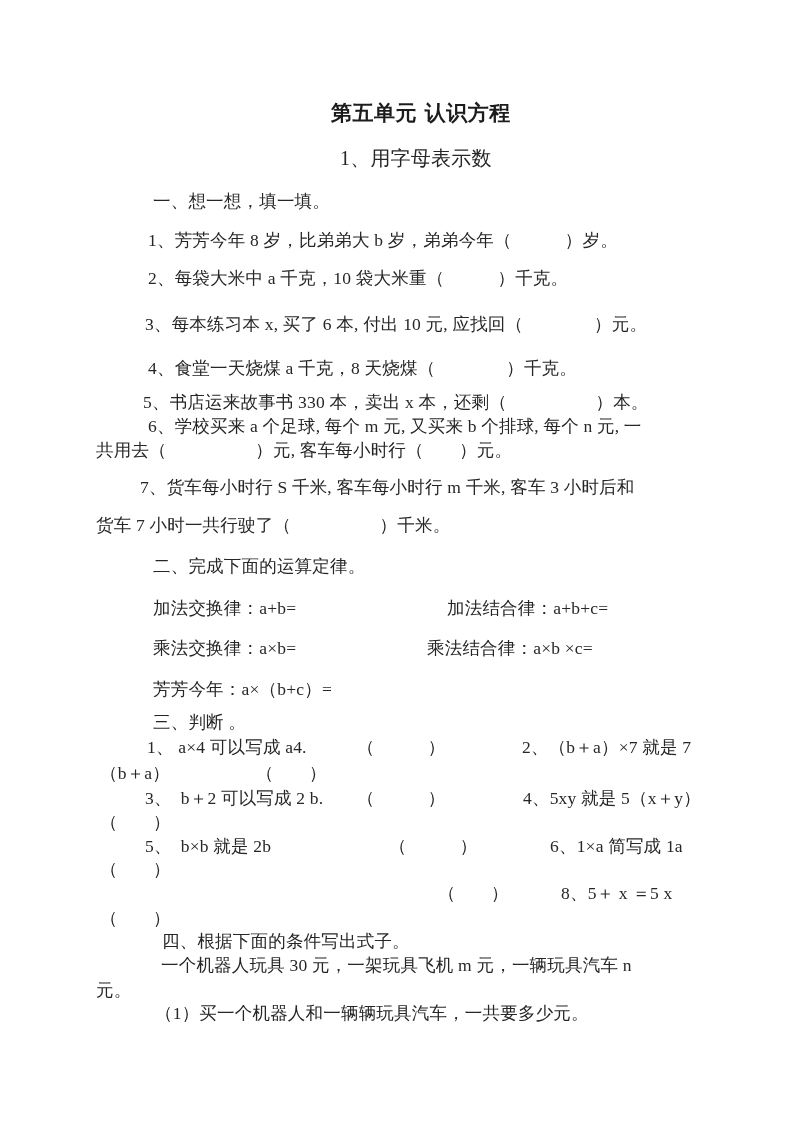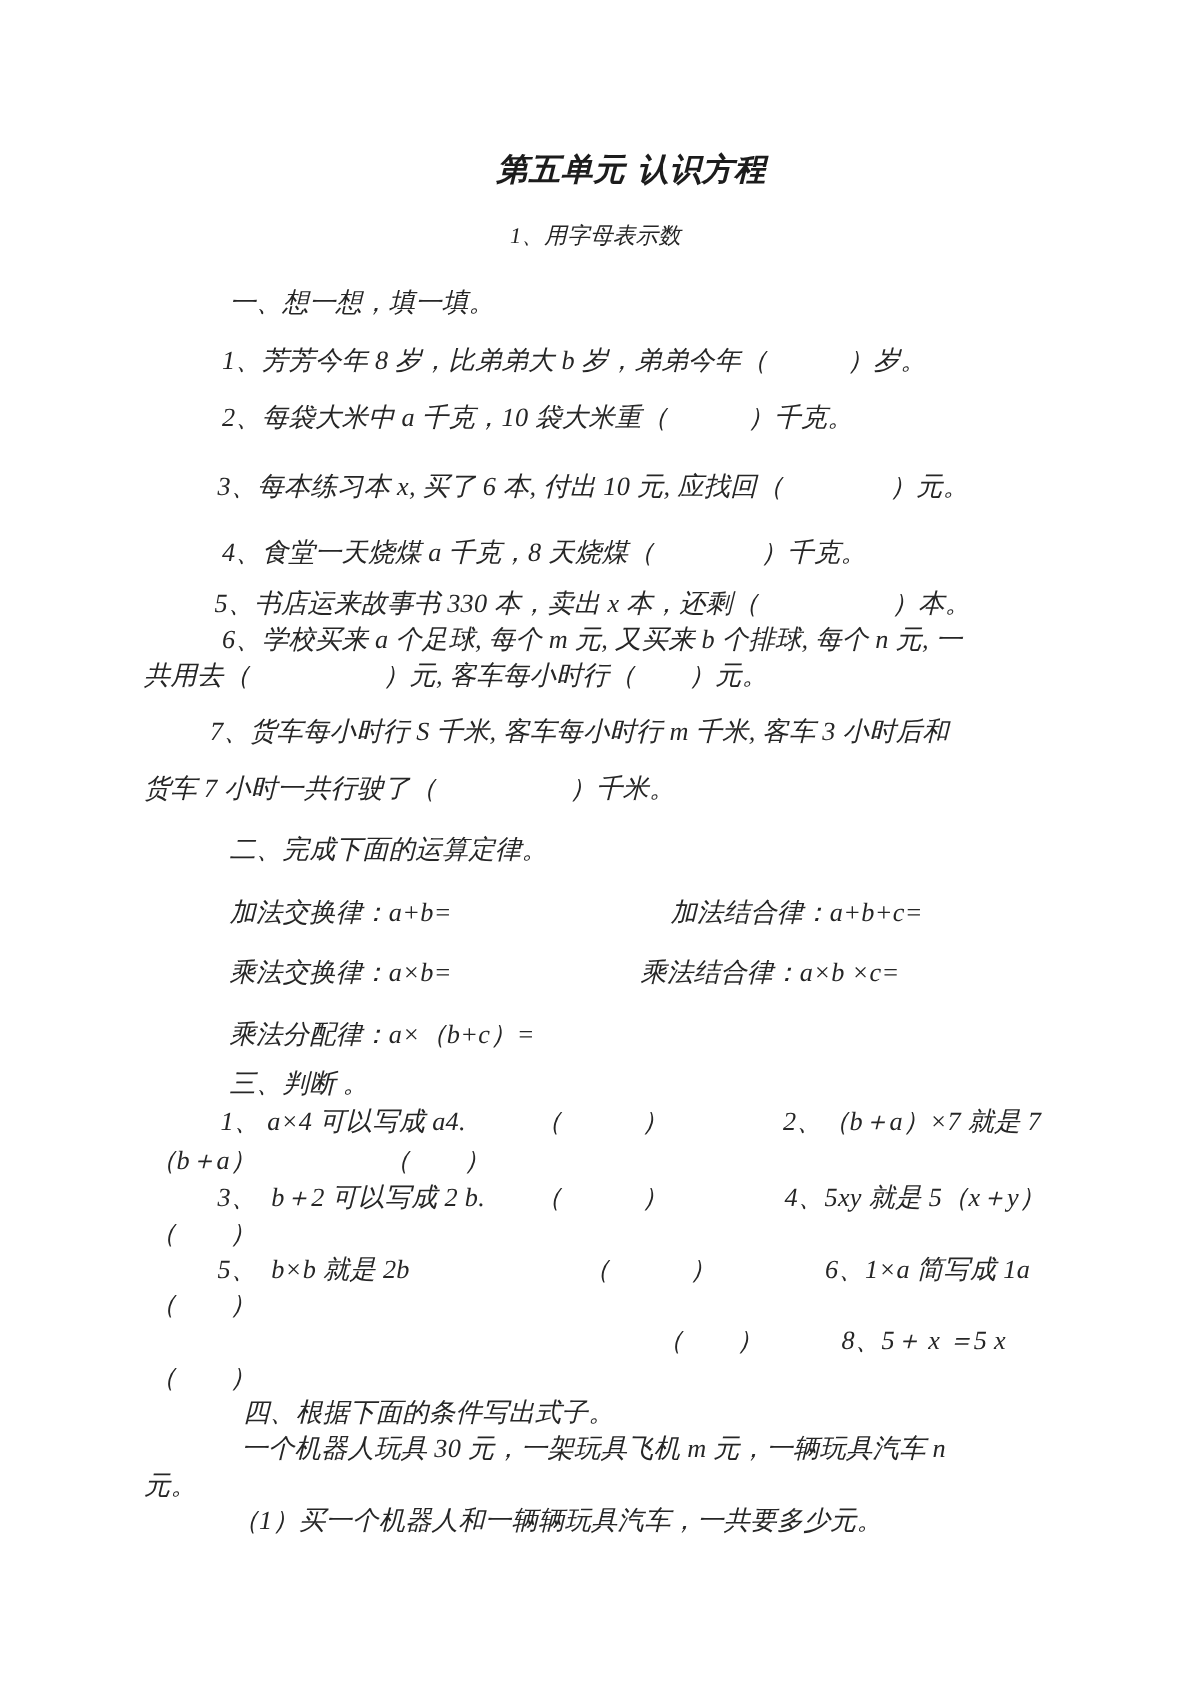--- a/index.html
+++ b/index.html
@@ -15,40 +15,39 @@
     overflow: hidden;
     font-family: "Liberation Serif", "DejaVu Serif", serif;
     color: #262626;
   }
   .ln {
     position: absolute;
     font-size: 17.5px;
     line-height: 25px;
     white-space: pre;
     letter-spacing: 0.2px;
-    font-style: italic;
   }
   .row {
     left: 0;
     width: 645px;
   }
   .seg {
     position: absolute;
     top: 0;
     white-space: pre;
   }
   .doc-title {
     font-family: "DejaVu Sans", "Liberation Sans", sans-serif;
     font-weight: bold;
     font-size: 21px;
     color: #1c1c1c;
     letter-spacing: 0.5px;
   }
   .doc-subtitle {
-    font-size: 15px;
+    font-size: 20px;
   }
 </style>
 </head>
 <body>
 
 <div class="page">
 
   <div class="ln doc-title" style="top:101px;left:331px">第五单元 认识方程</div>
   <div class="ln doc-subtitle" style="top:146px;left:340px">1、用字母表示数</div>
 
@@ -65,21 +64,21 @@
 
   <div class="ln" style="top:554px;left:153px">二、完成下面的运算定律。</div>
   <div class="ln row" style="top:596px">
     <span class="seg" style="left:153px">加法交换律：a+b=</span>
     <span class="seg" style="left:447px">加法结合律：a+b+c=</span>
   </div>
   <div class="ln row" style="top:636px">
     <span class="seg" style="left:153px">乘法交换律：a×b=</span>
     <span class="seg" style="left:427px">乘法结合律：a×b ×c=</span>
   </div>
-  <div class="ln" style="top:677px;left:153px">乘法分配律：a×（b+c）=</div>
+  <div class="ln" style="top:677px;left:153px">芳芳今年：a×（b+c）=</div>
 
   <div class="ln" style="top:710px;left:153px">三、判断 。</div>
   <div class="ln row" style="top:735px">
     <span class="seg" style="left:147px">1、 a×4 可以写成 a4.</span>
     <span class="seg" style="left:357px">（　　　）</span>
     <span class="seg" style="left:522px">2、（b＋a）×7 就是 7</span>
   </div>
   <div class="ln row" style="top:761px">
     <span class="seg" style="left:100px">（b＋a）</span>
     <span class="seg" style="left:256px">（　　）</span>

